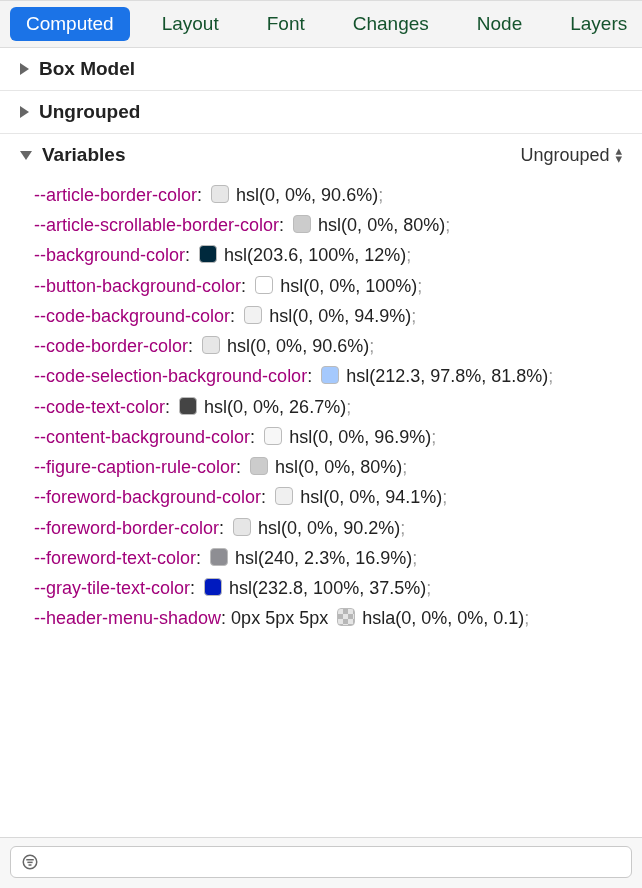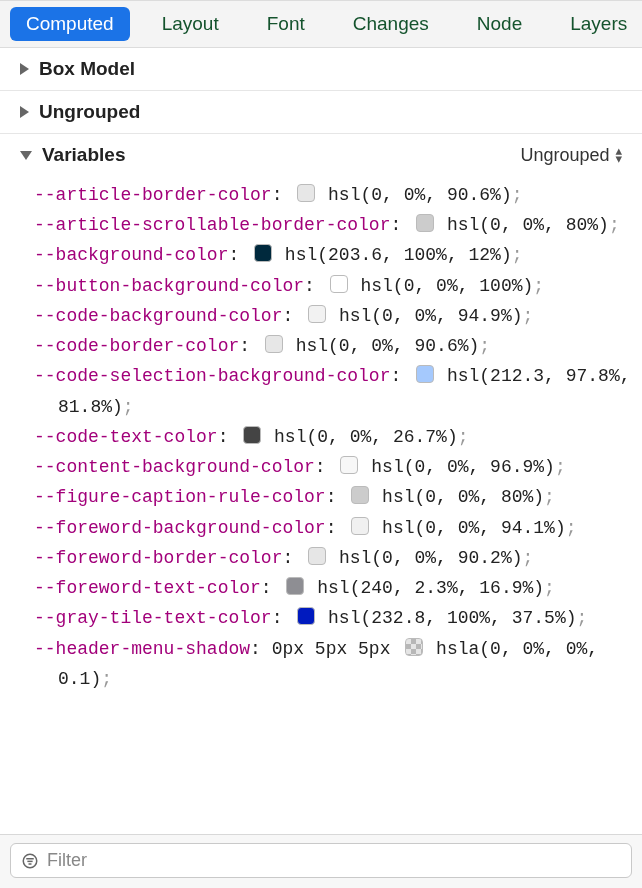--- a/index.html
+++ b/index.html
@@ -74,21 +74,21 @@
   .chevrons {
     font-size: 13px;
     color: #555;
     line-height: 0.6;
     display: flex;
     flex-direction: column;
     align-items: center;
   }
   .vars-body {
     padding: 4px 8px 10px 18px;
-    font-family: Liberation Mono, monospace;
+    font-family: Liberation Sans, sans-serif;
     font-size: 18px;
     line-height: 1.68;
     overflow: hidden;
   }
   .var-row {
     text-indent: -24px;
     padding-left: 40px;
   }
   .var-name { color: #a2007a; }
   .var-colon { color: #222; }
@@ -203,15 +203,14 @@
 </div>
 
 <div class="filterbar">
   <div class="filter-wrap">
     <svg class="filter-icon" viewBox="0 0 24 24" fill="none" stroke="#666" stroke-width="2">
       <circle cx="12" cy="12" r="9"></circle>
       <line x1="7" y1="9" x2="17" y2="9"></line>
       <line x1="8.5" y1="12.5" x2="15.5" y2="12.5"></line>
       <line x1="10" y1="16" x2="14" y2="16"></line>
     </svg>
-    <input class="filter-input" type="text" placeholder="Filter" style="">
   </div>
 </div>
 
 </body></html>

